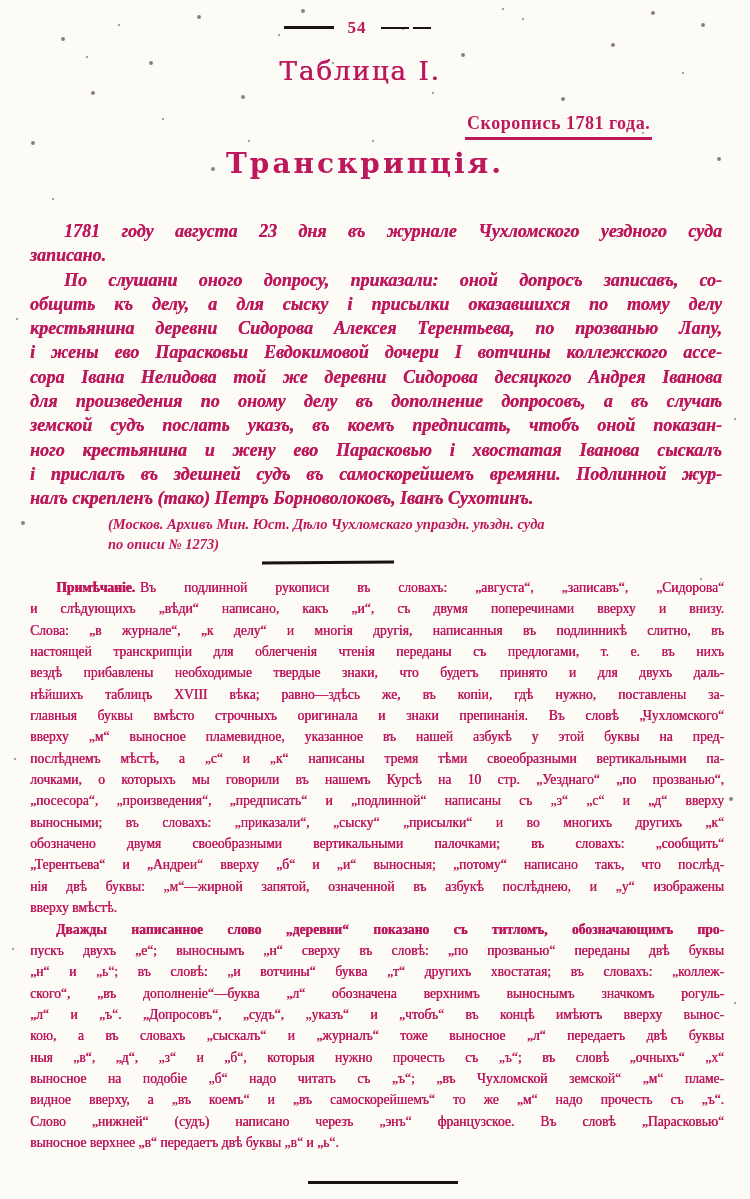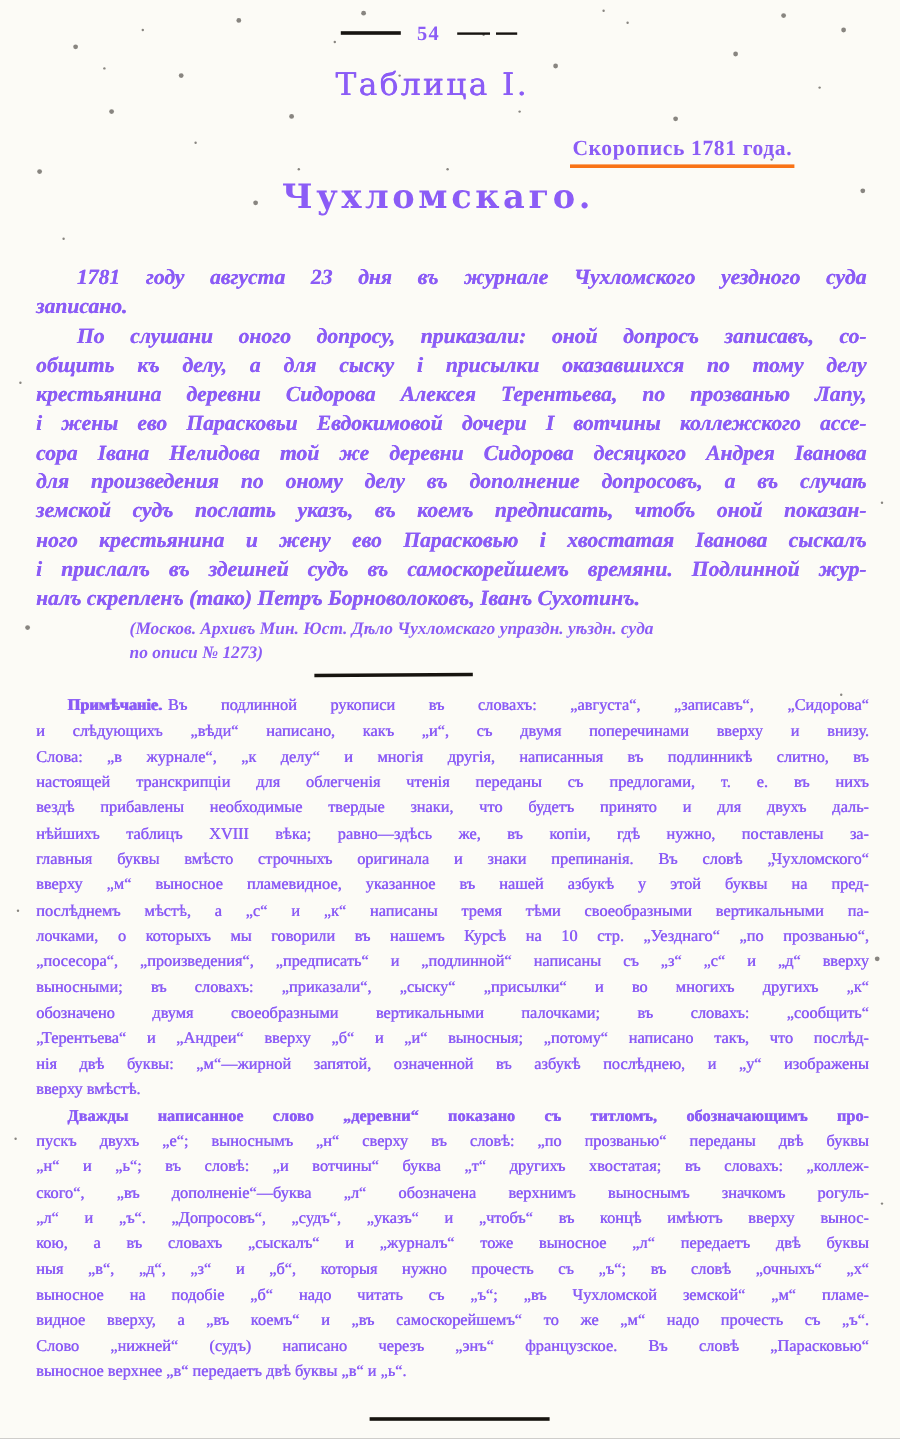--- a/index.html
+++ b/index.html
@@ -1,21 +1,21 @@
 <!DOCTYPE html>
 <html><head>
 <meta charset="utf-8">
 <style>
   html,body{margin:0;padding:0;background:#888;}
   .page{
     position:relative;
     width:750px;height:1199px;
     margin:0 auto;
     background:#fcfbf6;
-    color:#8b5cf6;
+    color:#be185d;
     font-family:"Liberation Serif","DejaVu Serif",serif;
     overflow:hidden;
   }
   
   .pageno-row{
     position:absolute;top:18px;left:0;right:36px;
     text-align:center;
     font-size:17px;font-weight:bold;letter-spacing:1px;
     white-space:nowrap;
   }
@@ -26,23 +26,23 @@
   .pageno-dash.broken{background:linear-gradient(to right,#171411 55%,transparent 55%,transparent 65%,#171411 65%);height:2px;}
   
   .table-title{
     position:absolute;top:56px;left:0;right:30px;
     text-align:center;
     font-size:26px;letter-spacing:2px;
     font-family:"DejaVu Serif","Liberation Serif",serif;
     text-shadow:0.5px 0 0 currentColor;
   }
   .script-label{
-    position:absolute;top:113px;left:475px;
+    position:absolute;top:113px;left:465px;
     font-size:18px;font-weight:bold;letter-spacing:0.5px;
-    border-bottom:3px solid #f97316;
+    border-bottom:3px solid #be185d;
     padding:0 2px 3px 2px;
     white-space:nowrap;
   }
   .section-title{
     position:absolute;top:147px;left:0;right:20px;
     text-align:center;
     font-size:28px;font-weight:bold;letter-spacing:3px;
     font-family:"DejaVu Serif","Liberation Serif",serif;
   }
   
@@ -107,21 +107,21 @@
   <div class="speckles"></div>
 
   <div class="pageno-row">
     <span class="pageno-dash"></span><span>54</span><span class="pageno-dash broken"></span>
   </div>
 
   <div class="table-title">Таблица I.</div>
 
   <div class="script-label">Скоропись 1781 года.</div>
 
-  <div class="section-title">Чухломскаго.</div>
+  <div class="section-title">Транскрипція.</div>
 
   <div class="trans">
     <div class="indent-first">
         <div class="tline first">1781 году августа 23 дня въ журнале Чухломского уездного суда</div>
         <div class="tline last">записано.</div>
       </div>
     <div class="indent-first">
         <div class="tline first">По слушани оного допросу, приказали: оной допросъ записавъ, со-</div>
         <div class="tline">общить къ делу, а для сыску і присылки оказавшихся по тому делу</div>
         <div class="tline">крестьянина деревни Сидорова Алексея Терентьева, по прозванью Лапу,</div>

